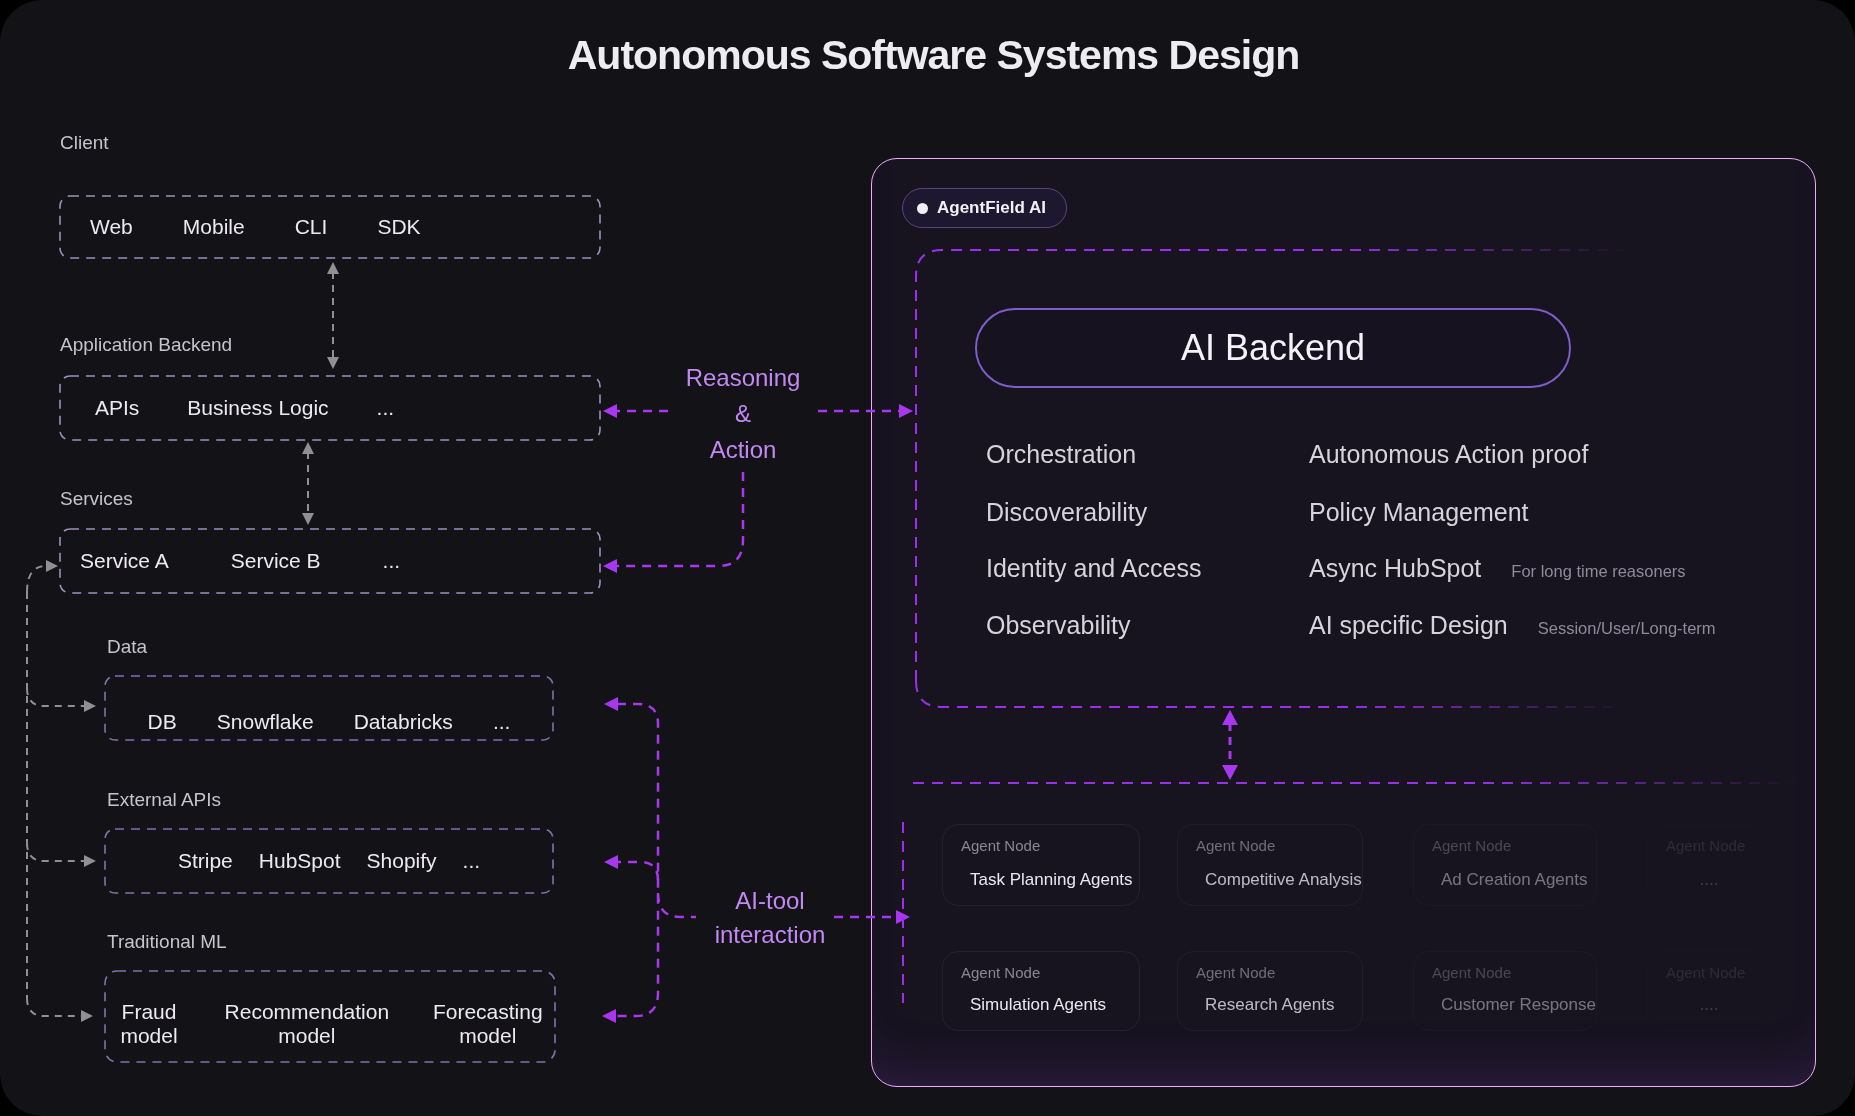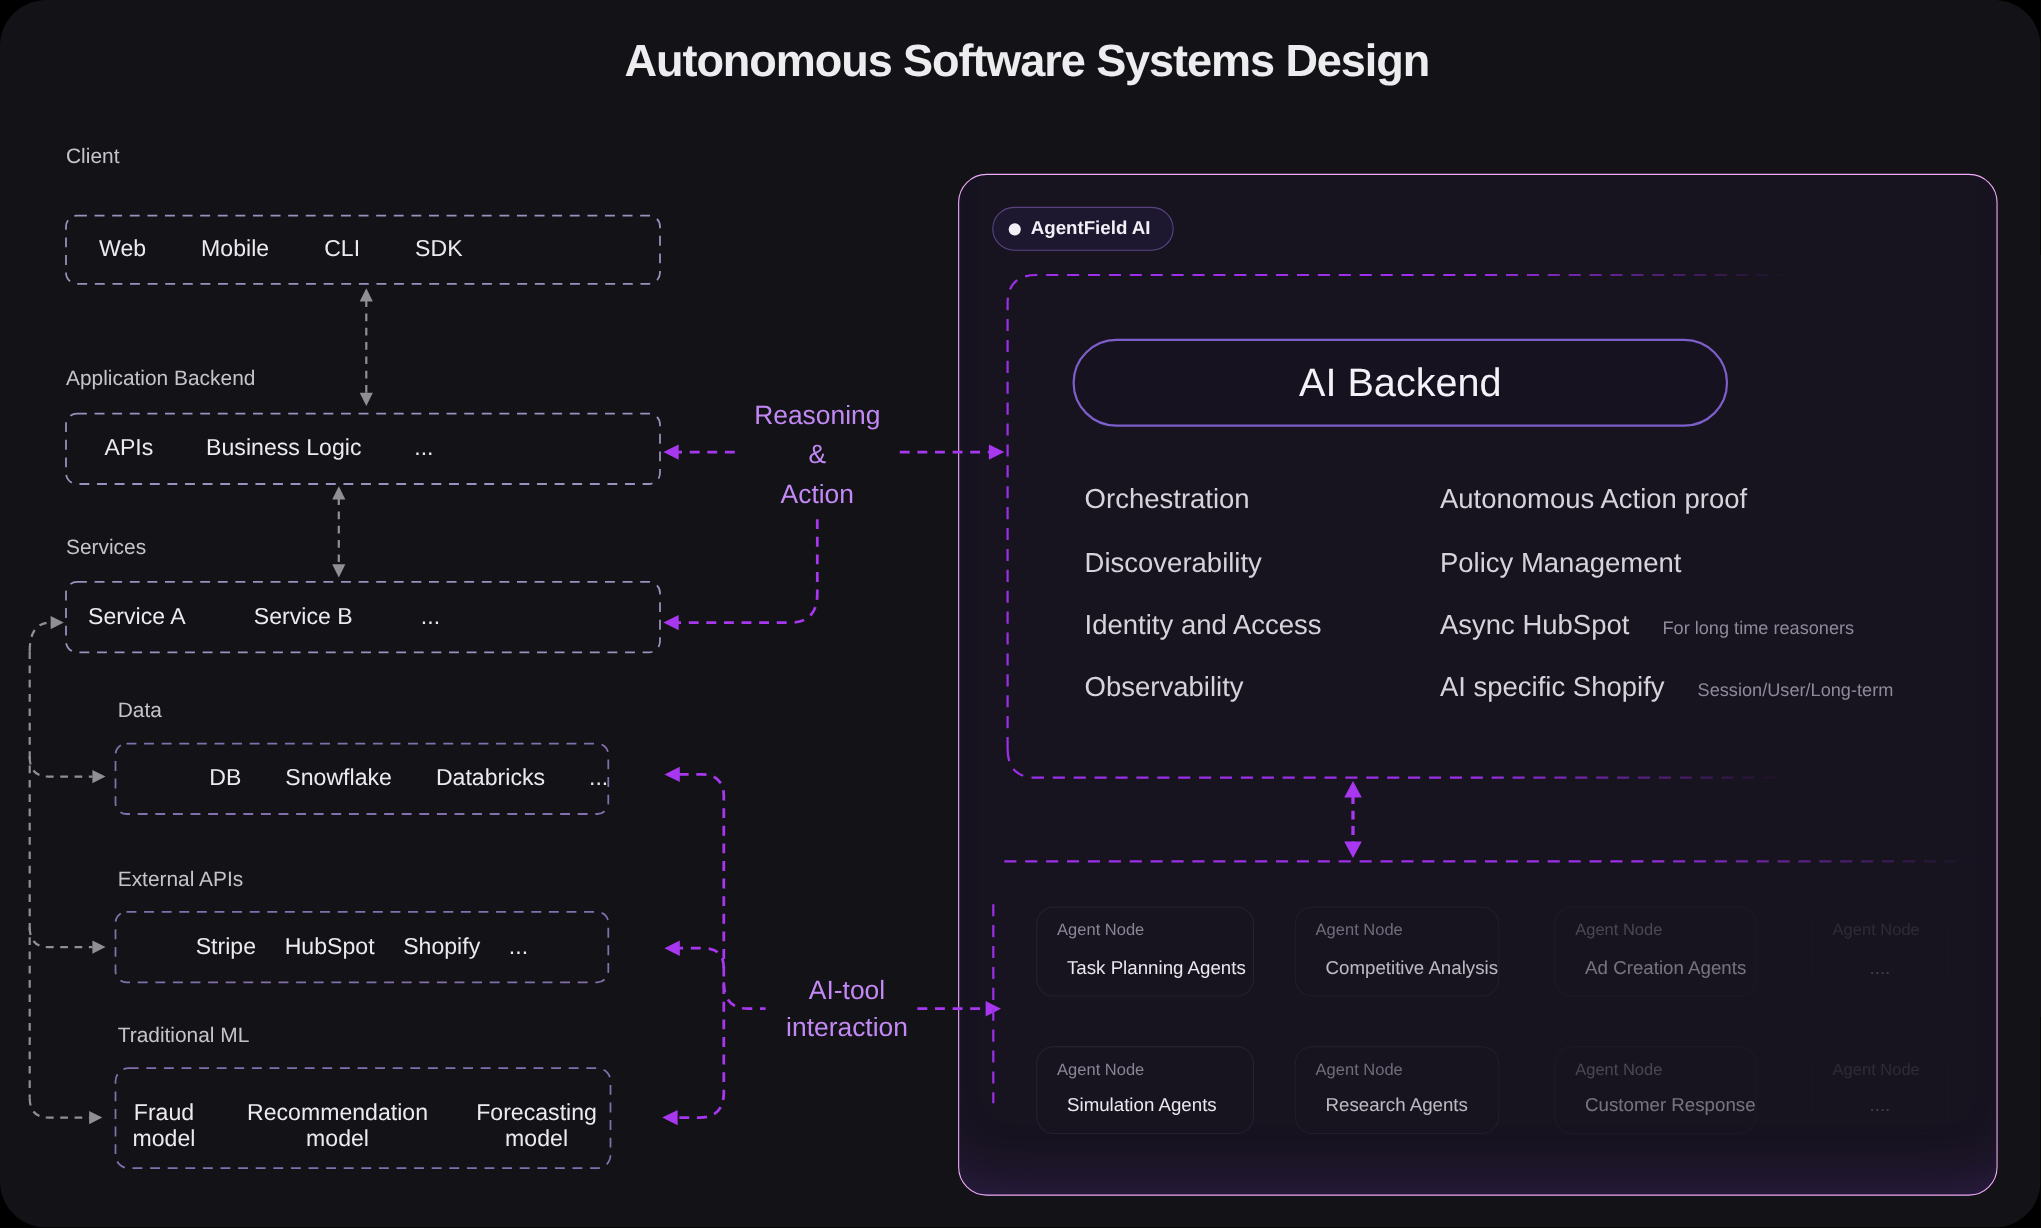--- a/index.html
+++ b/index.html
@@ -69,21 +69,21 @@
     <div class="feat" style="left:437px;top:281px;">
       <span>Autonomous Action proof</span>
     </div>
     <div class="feat" style="left:437px;top:339px;">
       <span>Policy Management</span>
     </div>
     <div class="feat" style="left:437px;top:395px;">
       <span>Async HubSpot</span><span class="note">For long time reasoners</span>
     </div>
     <div class="feat" style="left:437px;top:452px;">
-      <span>AI specific Shopify</span><span class="note">Session/User/Long-term</span>
+      <span>AI specific Design</span><span class="note">Session/User/Long-term</span>
     </div>
 
     <div class="agent-card op1" style="left:70px;top:665px;width:196px;height:80px;">
       <div class="tag">Agent Node</div>
       <div class="nm">Task Planning Agents</div>
     </div>
     <div class="agent-card op2" style="left:305px;top:665px;width:184px;height:80px;">
       <div class="tag">Agent Node</div>
       <div class="nm">Competitive Analysis</div>
     </div>
@@ -130,21 +130,21 @@
   <div class="boxitems" style="left:60px;top:376px;width:540px;height:64px;padding-left:35px;gap:48px;">
     <span>APIs</span>
     <span>Business Logic</span>
     <span>...</span>
   </div>
   <div class="boxitems" style="left:60px;top:529px;width:540px;height:64px;padding-left:20px;gap:62px;">
     <span>Service A</span>
     <span>Service B</span>
     <span>...</span>
   </div>
-  <div class="boxitems" style="left:105px;top:676px;width:448px;height:64px;justify-content:flex-end;gap:40px;">
+  <div class="boxitems" style="left:105px;top:690px;width:448px;height:64px;justify-content:center;gap:40px;">
     <span>DB</span>
     <span>Snowflake</span>
     <span>Databricks</span>
     <span>...</span>
   </div>
   <div class="boxitems" style="left:105px;top:829px;width:448px;height:64px;justify-content:center;gap:26px;">
     <span>Stripe</span>
     <span>HubSpot</span>
     <span>Shopify</span>
     <span>...</span>

